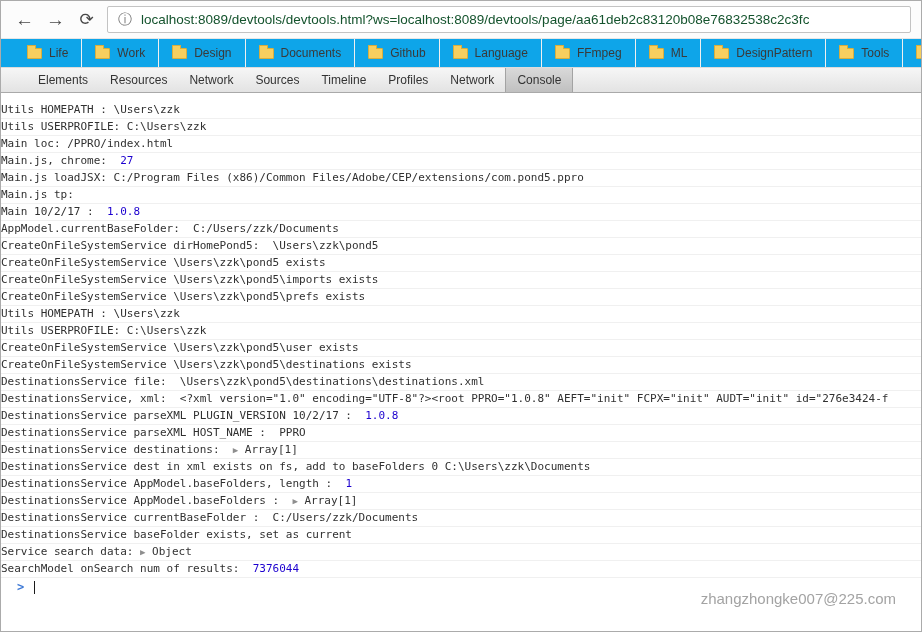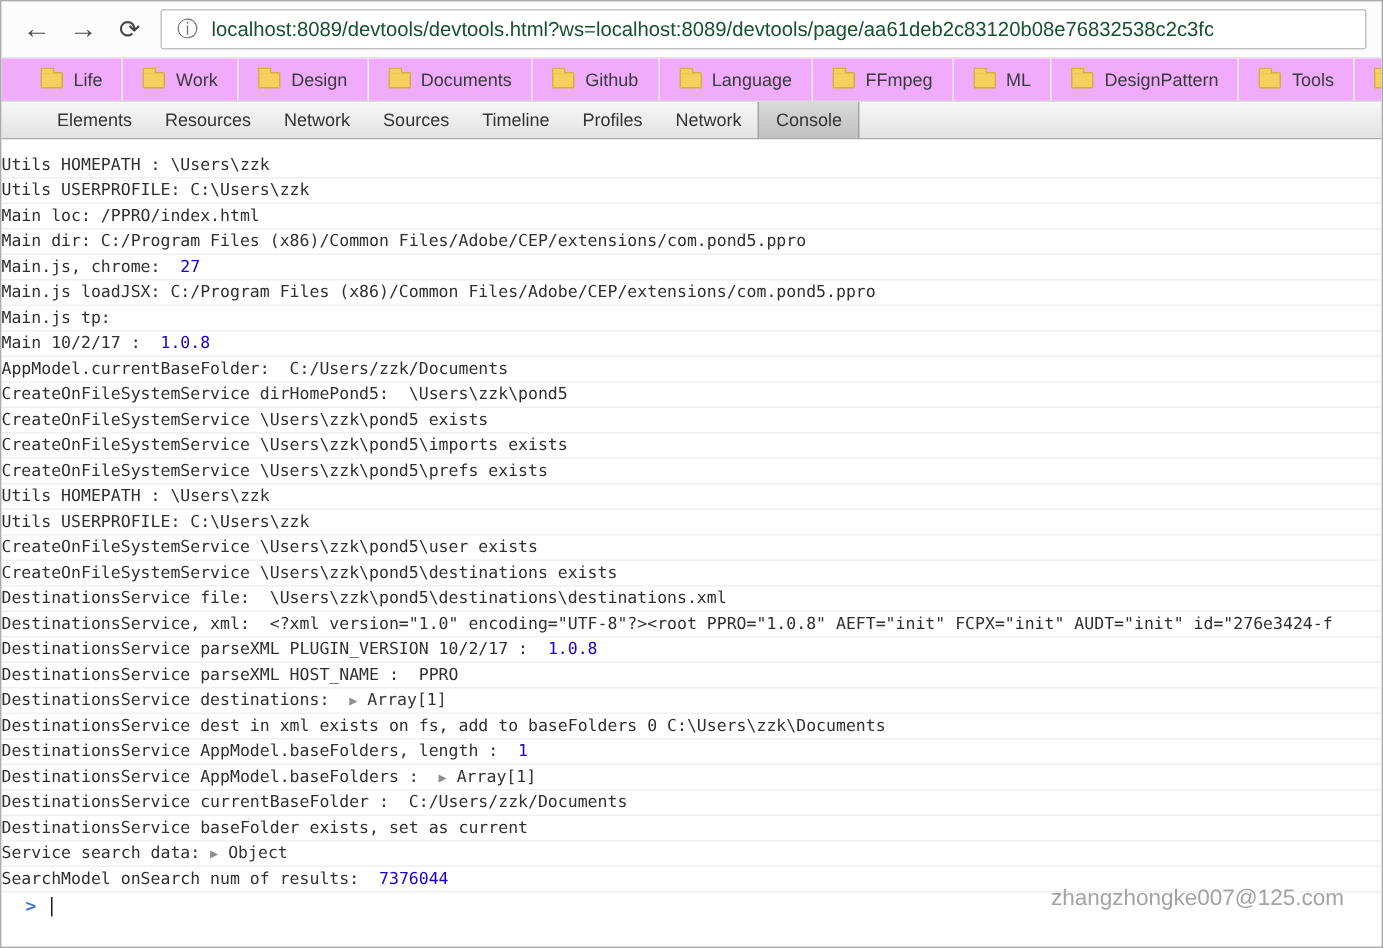--- a/index.html
+++ b/index.html
@@ -9,21 +9,21 @@
 
   
   .toolbar{height:38px;flex:0 0 auto;display:flex;align-items:center;padding:0 10px 0 8px;background:#fcfcfc;border-bottom:1px solid #e6e6e6}
   .navbtn{font-size:19px;color:#474747;width:31px;text-align:center;cursor:pointer;user-select:none;line-height:1}
   .navbtn.refresh{font-size:17px}
   .addressbar{flex:1;height:27px;margin-left:5px;border:1px solid #c3c3c3;border-radius:2px;background:#fff;display:flex;align-items:center;padding:0 10px;overflow:hidden}
   .info{color:#757575;font-size:14px;margin-right:9px;flex:0 0 auto}
   .url{font-size:13.5px;color:#14532d;white-space:nowrap;overflow:hidden}
 
   
-  .bookmarks{height:29px;flex:0 0 auto;display:flex;align-items:center;padding:0 4px 0 13px;background:#f0abfc;border-bottom:1px solid #dcdcdc}
+  .bookmarks{height:29px;flex:0 0 auto;display:flex;align-items:center;padding:0 4px 0 13px;background:#0ea5e9;border-bottom:1px solid #dcdcdc}
   .bm{display:inline-flex;align-items:center;height:100%;padding:0 13px;border-right:1px solid #f0f0f0;cursor:pointer;white-space:nowrap}
   .bm-label{font-size:12px;color:#3a3a3a;margin-left:7px}
   .folder{width:15px;height:11px;background:#f7cf5f;border:1px solid #d8ae3e;border-radius:1px;position:relative;display:inline-block;flex:0 0 auto}
   .folder::before{content:"";position:absolute;top:-4px;left:-1px;width:7px;height:3px;background:#f7cf5f;border:1px solid #d8ae3e;border-bottom:none;border-radius:1px 1px 0 0}
 
   
   .tabbar{height:25px;flex:0 0 auto;display:flex;align-items:stretch;background:linear-gradient(#f6f6f6,#e3e3e3);border-bottom:1px solid #a9a9a9;padding-left:26px}
   .tab{display:flex;align-items:center;padding:0 11px;font-size:12px;color:#333;cursor:pointer;white-space:nowrap}
   .tab.active{background:linear-gradient(#d9d9d9,#c0c0c0);border-left:1px solid #a3a3a3;border-right:1px solid #a3a3a3}
 
@@ -112,21 +112,20 @@
       <span class="tab">Profiles</span>
       <span class="tab">Network</span>
       <span class="tab active">Console</span>
     </div>
 
   <div class="console">
     <div id="console-lines">
         <div class="row"><span class="seg p">Utils HOMEPATH : \Users\zzk</span></div>
         <div class="row"><span class="seg p">Utils USERPROFILE: C:\Users\zzk</span></div>
         <div class="row"><span class="seg p">Main loc: /PPRO/index.html</span></div>
-        <div class="row"><span class="seg p">Main dir: C:/Program Files (x86)/Common Files/Adobe/CEP/extensions/com.pond5.ppro</span></div>
         <div class="row"><span class="seg p">Main.js, chrome:  </span><span class="seg n">27</span></div>
         <div class="row"><span class="seg p">Main.js loadJSX: C:/Program Files (x86)/Common Files/Adobe/CEP/extensions/com.pond5.ppro</span></div>
         <div class="row"><span class="seg p">Main.js tp:</span></div>
         <div class="row"><span class="seg p">Main 10/2/17 :  </span><span class="seg n">1.0.8</span></div>
         <div class="row"><span class="seg p">AppModel.currentBaseFolder:  C:/Users/zzk/Documents</span></div>
         <div class="row"><span class="seg p">CreateOnFileSystemService dirHomePond5:  \Users\zzk\pond5</span></div>
         <div class="row"><span class="seg p">CreateOnFileSystemService \Users\zzk\pond5 exists</span></div>
         <div class="row"><span class="seg p">CreateOnFileSystemService \Users\zzk\pond5\imports exists</span></div>
         <div class="row"><span class="seg p">CreateOnFileSystemService \Users\zzk\pond5\prefs exists</span></div>
         <div class="row"><span class="seg p">Utils HOMEPATH : \Users\zzk</span></div>
@@ -143,16 +142,16 @@
         <div class="row"><span class="seg p">DestinationsService AppModel.baseFolders :  </span><span class="seg t">▶</span><span class="seg o"> Array[1]</span></div>
         <div class="row"><span class="seg p">DestinationsService currentBaseFolder :  C:/Users/zzk/Documents</span></div>
         <div class="row"><span class="seg p">DestinationsService baseFolder exists, set as current</span></div>
         <div class="row"><span class="seg p">Service search data: </span><span class="seg t">▶</span><span class="seg o"> Object</span></div>
         <div class="row"><span class="seg p">SearchModel onSearch num of results:  </span><span class="seg n">7376044</span></div>
       </div>
     <div class="prompt-row">
       <span class="chev">&gt;</span>
       <span class="caret"></span>
     </div>
-    <div class="watermark">zhangzhongke007@125.com</div>
+    <div class="watermark">zhangzhongke007@225.com</div>
   </div>
 
 </div>
 
 </body></html>

